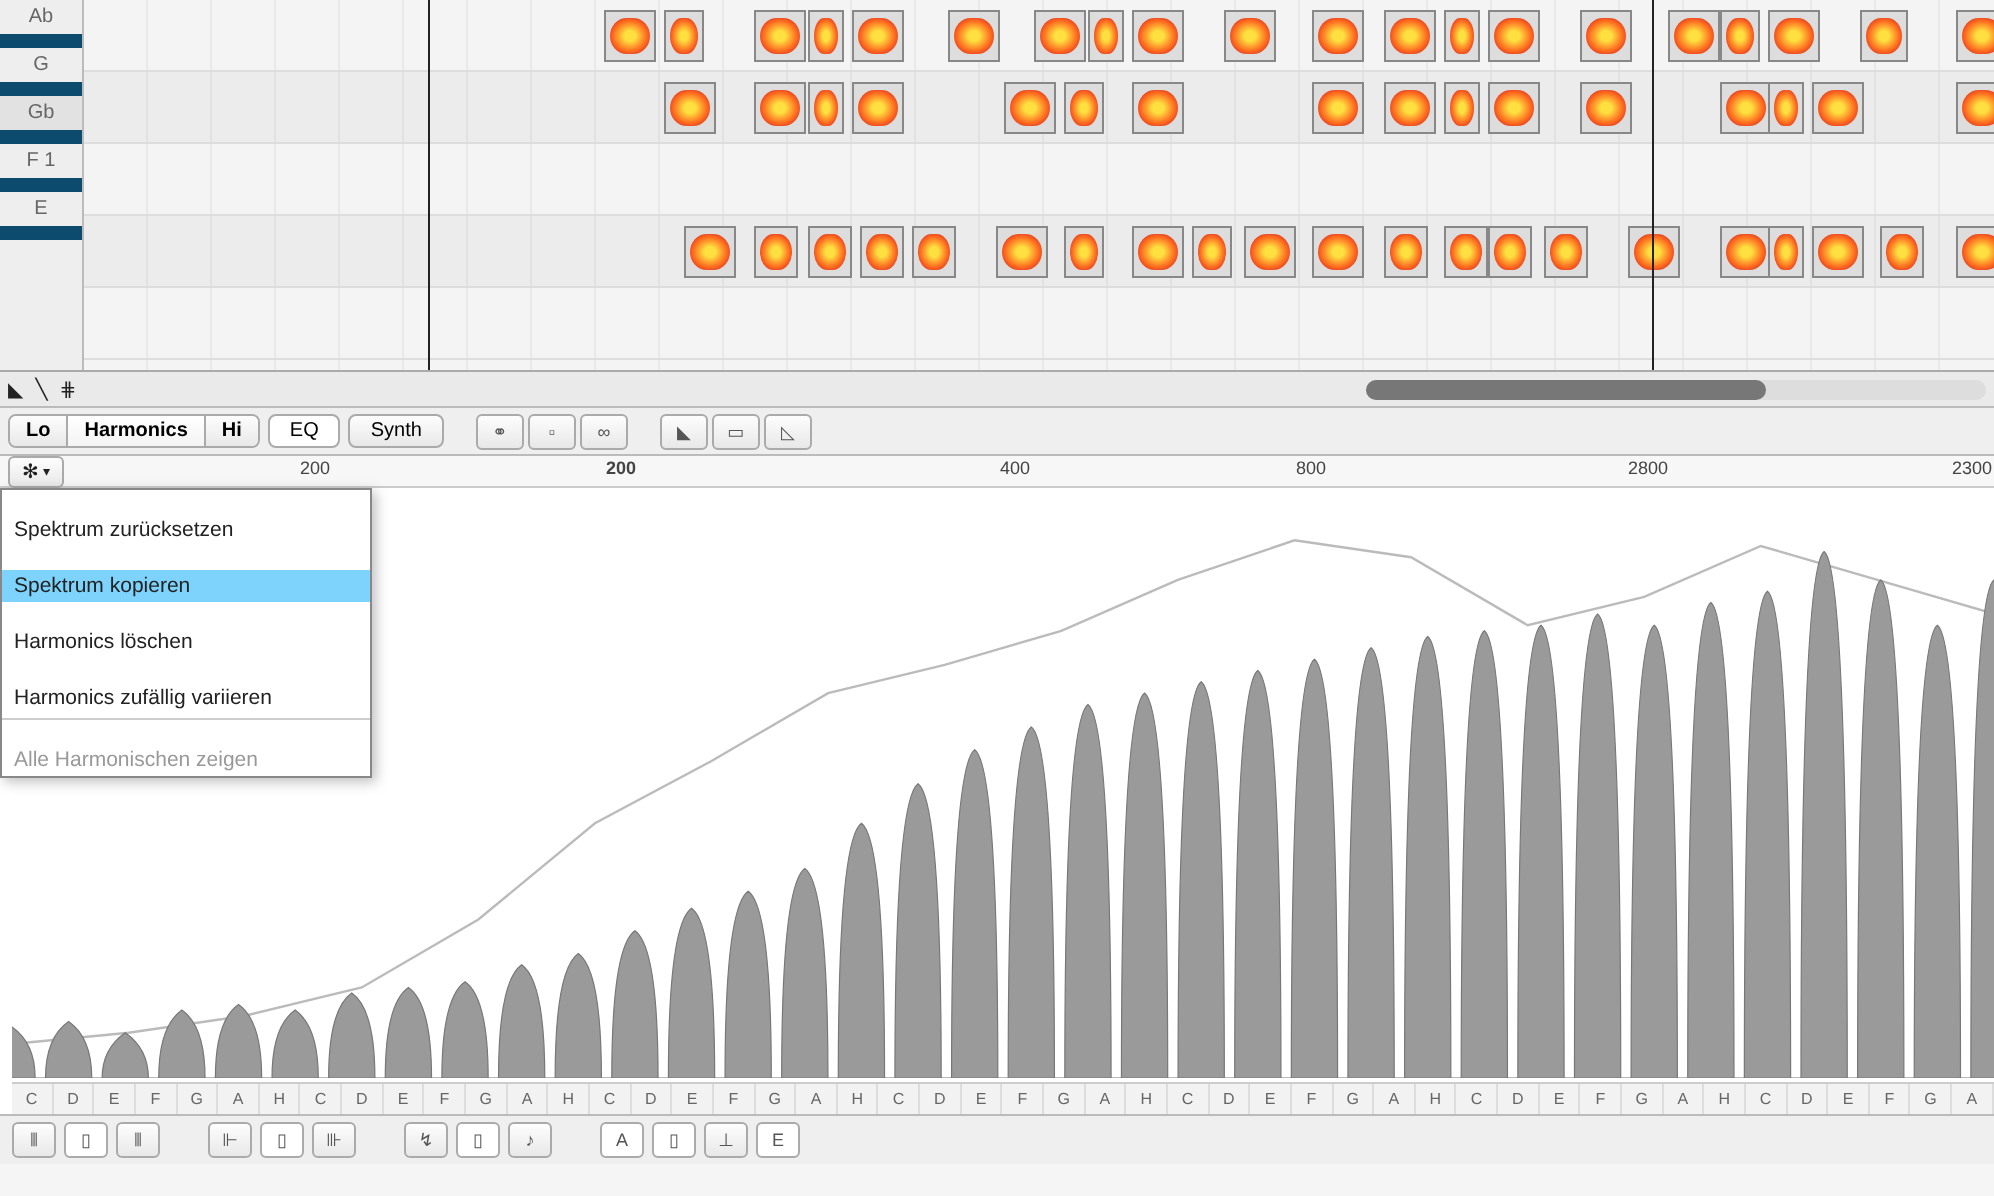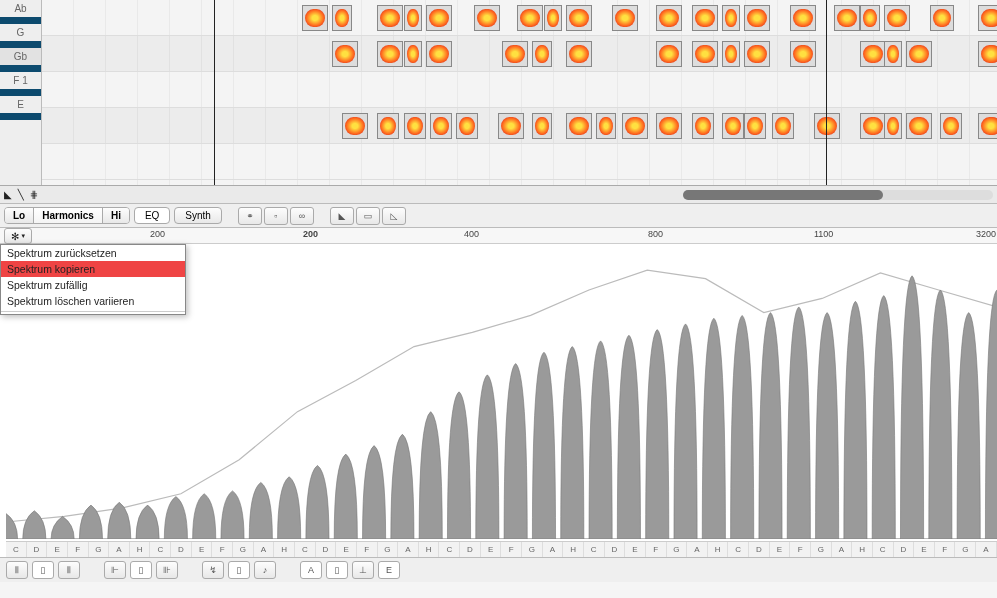--- a/index.html
+++ b/index.html
@@ -32,24 +32,24 @@
 .btn.active { background: #fff; }
 .icon-btn { width: 24px; height: 18px; background: linear-gradient(#fdfdfd,#e8e8e8); border: 1px solid #aaa; border-radius: 3px; display: flex; align-items: center; justify-content: center; cursor: pointer; font-size: 9px; color: #555; }
 .icon-group { display: flex; gap: 2px; }
 
 
 .spectrum-panel { height: 330px; background: #fff; position: relative; border-bottom: 1px solid #bbb; }
 .ruler { height: 16px; position: relative; background: #f7f7f7; border-bottom: 1px solid #ccc; }
 .ruler .tick { position: absolute; top: 1px; font-size: 9px; color: #444; }
 .gear-menu-btn { position: absolute; left: 4px; top: 0; height: 16px; width: 28px; background: linear-gradient(#fdfdfd,#e8e8e8); border: 1px solid #aaa; border-radius: 3px; display: flex; align-items: center; justify-content: center; gap: 2px; cursor: pointer; font-size: 10px; }
 .dropdown { position: absolute; left: 0; top: 16px; width: 186px; background: #fff; border: 1px solid #888; box-shadow: 2px 2px 6px rgba(0,0,0,0.25); z-index: 10; }
-.dropdown div { padding: 2px 6px; font-size: 10.5px; color: #222; }
+.dropdown div { padding: 2px 6px; font-size: 10.5px; color: #222; margin-top: 12px; }
 .dropdown div.sep { border-top: 1px solid #ccc; height: 0; padding: 0; margin: 2px 0; }
 .dropdown div.disabled { color: #999; }
-.dropdown div.hl { background: #ef4444; }
+.dropdown div.hl { background: #7dd3fc; }
 
 .spectrum-plot { position: absolute; left: 6px; right: 0; top: 28px; bottom: 18px; }
 .spectrum-plot svg { width: 100%; height: 100%; }
 .note-ruler { position: absolute; left: 6px; right: 0; bottom: 0; height: 16px; background: #f2f2f2; border-top: 1px solid #ccc; display: flex; }
 .note-ruler span { flex: 1; text-align: center; font-size: 8px; color: #666; border-right: 1px solid #ddd; line-height: 16px; }
 
 
 .toolbar3 { height: 24px; background: #efefef; display: flex; align-items: center; padding: 0 6px; gap: 4px; }
 .toolbar3 .gap { width: 16px; }
 .small-btn { width: 22px; height: 18px; background: linear-gradient(#fdfdfd,#e8e8e8); border: 1px solid #aaa; border-radius: 3px; display: flex; align-items: center; justify-content: center; font-size: 9px; color: #555; cursor: pointer; }
@@ -168,31 +168,32 @@
 </div>
 
 <div class="spectrum-panel">
   <div class="ruler" id="freq-ruler">
     <div class="gear-menu-btn">
       <span>✻</span>
         <span style="font-size:7px">▾</span>
     </div>
   <span class="tick" style="left: 150px;">200</span>
       <span class="tick" style="left: 303px; font-weight: bold;">200</span>
-      <span class="tick" style="left: 464px;">400</span>
+      <span class="tick" style="left: 500px;">400</span>
       <span class="tick" style="left: 648px;">800</span>
-      <span class="tick" style="left: 814px;">1100</span>
-      <span class="tick" style="left: 976px;">3200</span>
+      <span class="tick" style="left: 814px;">2800</span>
+      <span class="tick" style="left: 976px;">2300</span>
     </div>
   <div class="dropdown" id="dropdown">
       <div>Spektrum zurücksetzen</div>
       <div class="hl">Spektrum kopieren</div>
-      <div>Spektrum zufällig</div>
-      <div>Spektrum löschen variieren</div>
+      <div>Harmonics löschen</div>
+      <div>Harmonics zufällig variieren</div>
       <div class="sep"></div>
+      <div class="disabled">Alle Harmonischen zeigen</div>
     </div>
   <div class="spectrum-plot">
     <svg id="spectrum-svg" viewBox="0 0 990 280" preserveAspectRatio="none">
         <path d="M0,263.2L58.23529411764706,257.6L116.47058823529412,249.2L174.7058823529412,235.2L232.94117647058823,201.6L291.1764705882353,154L349.4117647058824,123.19999999999999L407.6470588235294,89.6L465.88235294117646,75.6L524.1176470588235,58.79999999999998L582.3529411764706,33.599999999999994L640.5882352941177,14L698.8235294117648,22.399999999999977L757.0588235294117,56L815.2941176470588,42L873.5294117647059,16.80000000000001L931.7647058823529,33.599999999999994L990,50.400000000000006" fill="none" stroke="#bbb" stroke-width="1.2"></path>
         <path d="M0,280 L-11.549999999999999,280 Q-11.549999999999999,262.8 0,254.8 Q11.549999999999999,262.8 11.549999999999999,280 L16.735714285714288,280 Q16.735714285714288,260 28.285714285714285,252 Q39.83571428571428,260 39.83571428571428,280 L45.02142857142857,280 Q45.02142857142857,265.6 56.57142857142857,257.6 Q68.12142857142857,265.6 68.12142857142857,280 L73.30714285714286,280 Q73.30714285714286,254.4 84.85714285714286,246.4 Q96.40714285714286,254.4 96.40714285714286,280 L101.59285714285714,280 Q101.59285714285714,251.6 113.14285714285714,243.6 Q124.69285714285714,251.6 124.69285714285714,280 L129.8785714285714,280 Q129.8785714285714,254.4 141.42857142857142,246.4 Q152.97857142857143,254.4 152.97857142857143,280 L158.1642857142857,280 Q158.1642857142857,246 169.71428571428572,238 Q181.26428571428573,246 181.26428571428573,280 L186.45,280 Q186.45,243.2 198,235.2 Q209.55,243.2 209.55,280 L214.73571428571427,280 Q214.73571428571427,240.4 226.28571428571428,232.4 Q237.8357142857143,240.4 237.8357142857143,280 L243.02142857142854,280 Q243.02142857142854,232 254.57142857142856,224 Q266.12142857142857,232 266.12142857142857,280 L271.3071428571428,280 Q271.3071428571428,226.4 282.85714285714283,218.4 Q294.40714285714284,226.4 294.40714285714284,280 L299.5928571428571,280 Q299.5928571428571,215.2 311.1428571428571,207.2 Q322.6928571428571,215.2 322.6928571428571,280 L327.87857142857143,280 Q327.87857142857143,204 339.42857142857144,196 Q350.97857142857146,204 350.97857142857146,280 L356.1642857142857,280 Q356.1642857142857,195.6 367.7142857142857,187.6 Q379.26428571428573,195.6 379.26428571428573,280 L384.45,280 Q384.45,184.4 396,176.4 Q407.55,184.4 407.55,280 L412.73571428571427,280 Q412.73571428571427,162 424.2857142857143,154 Q435.8357142857143,162 435.8357142857143,280 L441.02142857142854,280 Q441.02142857142854,142.4 452.57142857142856,134.4 Q464.12142857142857,142.4 464.12142857142857,280 L469.3071428571428,280 Q469.3071428571428,125.60000000000002 480.85714285714283,117.60000000000002 Q492.40714285714284,125.60000000000002 492.40714285714284,280 L497.5928571428571,280 Q497.5928571428571,114.4 509.1428571428571,106.4 Q520.6928571428571,114.4 520.6928571428571,280 L525.8785714285714,280 Q525.8785714285714,103.19999999999999 537.4285714285713,95.19999999999999 Q548.9785714285713,103.19999999999999 548.9785714285713,280 L554.1642857142857,280 Q554.1642857142857,97.6 565.7142857142857,89.6 Q577.2642857142856,97.6 577.2642857142856,280 L582.45,280 Q582.45,92 594,84 Q605.55,92 605.55,280 L610.7357142857143,280 Q610.7357142857143,86.4 622.2857142857142,78.4 Q633.8357142857142,86.4 633.8357142857142,280 L639.0214285714286,280 Q639.0214285714286,80.80000000000001 650.5714285714286,72.80000000000001 Q662.1214285714285,80.80000000000001 662.1214285714285,280 L667.3071428571429,280 Q667.3071428571429,75.19999999999999 678.8571428571429,67.19999999999999 Q690.4071428571428,75.19999999999999 690.4071428571428,280 L695.5928571428572,280 Q695.5928571428572,69.6 707.1428571428571,61.599999999999994 Q718.6928571428571,69.6 718.6928571428571,280 L723.8785714285715,280 Q723.8785714285715,66.79999999999998 735.4285714285714,58.79999999999998 Q746.9785714285714,66.79999999999998 746.9785714285714,280 L752.1642857142858,280 Q752.1642857142858,64 763.7142857142858,56 Q775.2642857142857,64 775.2642857142857,280 L780.45,280 Q780.45,58.400000000000006 792,50.400000000000006 Q803.55,58.400000000000006 803.55,280 L808.7357142857144,280 Q808.7357142857144,64 820.2857142857143,56 Q831.8357142857143,64 831.8357142857143,280 L837.0214285714286,280 Q837.0214285714286,52.80000000000001 848.5714285714286,44.80000000000001 Q860.1214285714285,52.80000000000001 860.1214285714285,280 L865.3071428571428,280 Q865.3071428571428,47.20000000000002 876.8571428571428,39.20000000000002 Q888.4071428571427,47.20000000000002 888.4071428571427,280 L893.5928571428572,280 Q893.5928571428572,27.599999999999966 905.1428571428571,19.599999999999966 Q916.6928571428571,27.599999999999966 916.6928571428571,280 L921.8785714285715,280 Q921.8785714285715,41.599999999999994 933.4285714285714,33.599999999999994 Q944.9785714285714,41.599999999999994 944.9785714285714,280 L950.1642857142857,280 Q950.1642857142857,64 961.7142857142857,56 Q973.2642857142856,64 973.2642857142856,280 L978.45,280 Q978.45,41.599999999999994 990,33.599999999999994 Q1001.55,41.599999999999994 1001.55,280 L990,280 Z" fill="#9a9a9a" stroke="#777" stroke-width="0.6"></path>
       </svg>
   </div>
   <div class="note-ruler" id="note-ruler">
       <span>C</span>
       <span>D</span>

